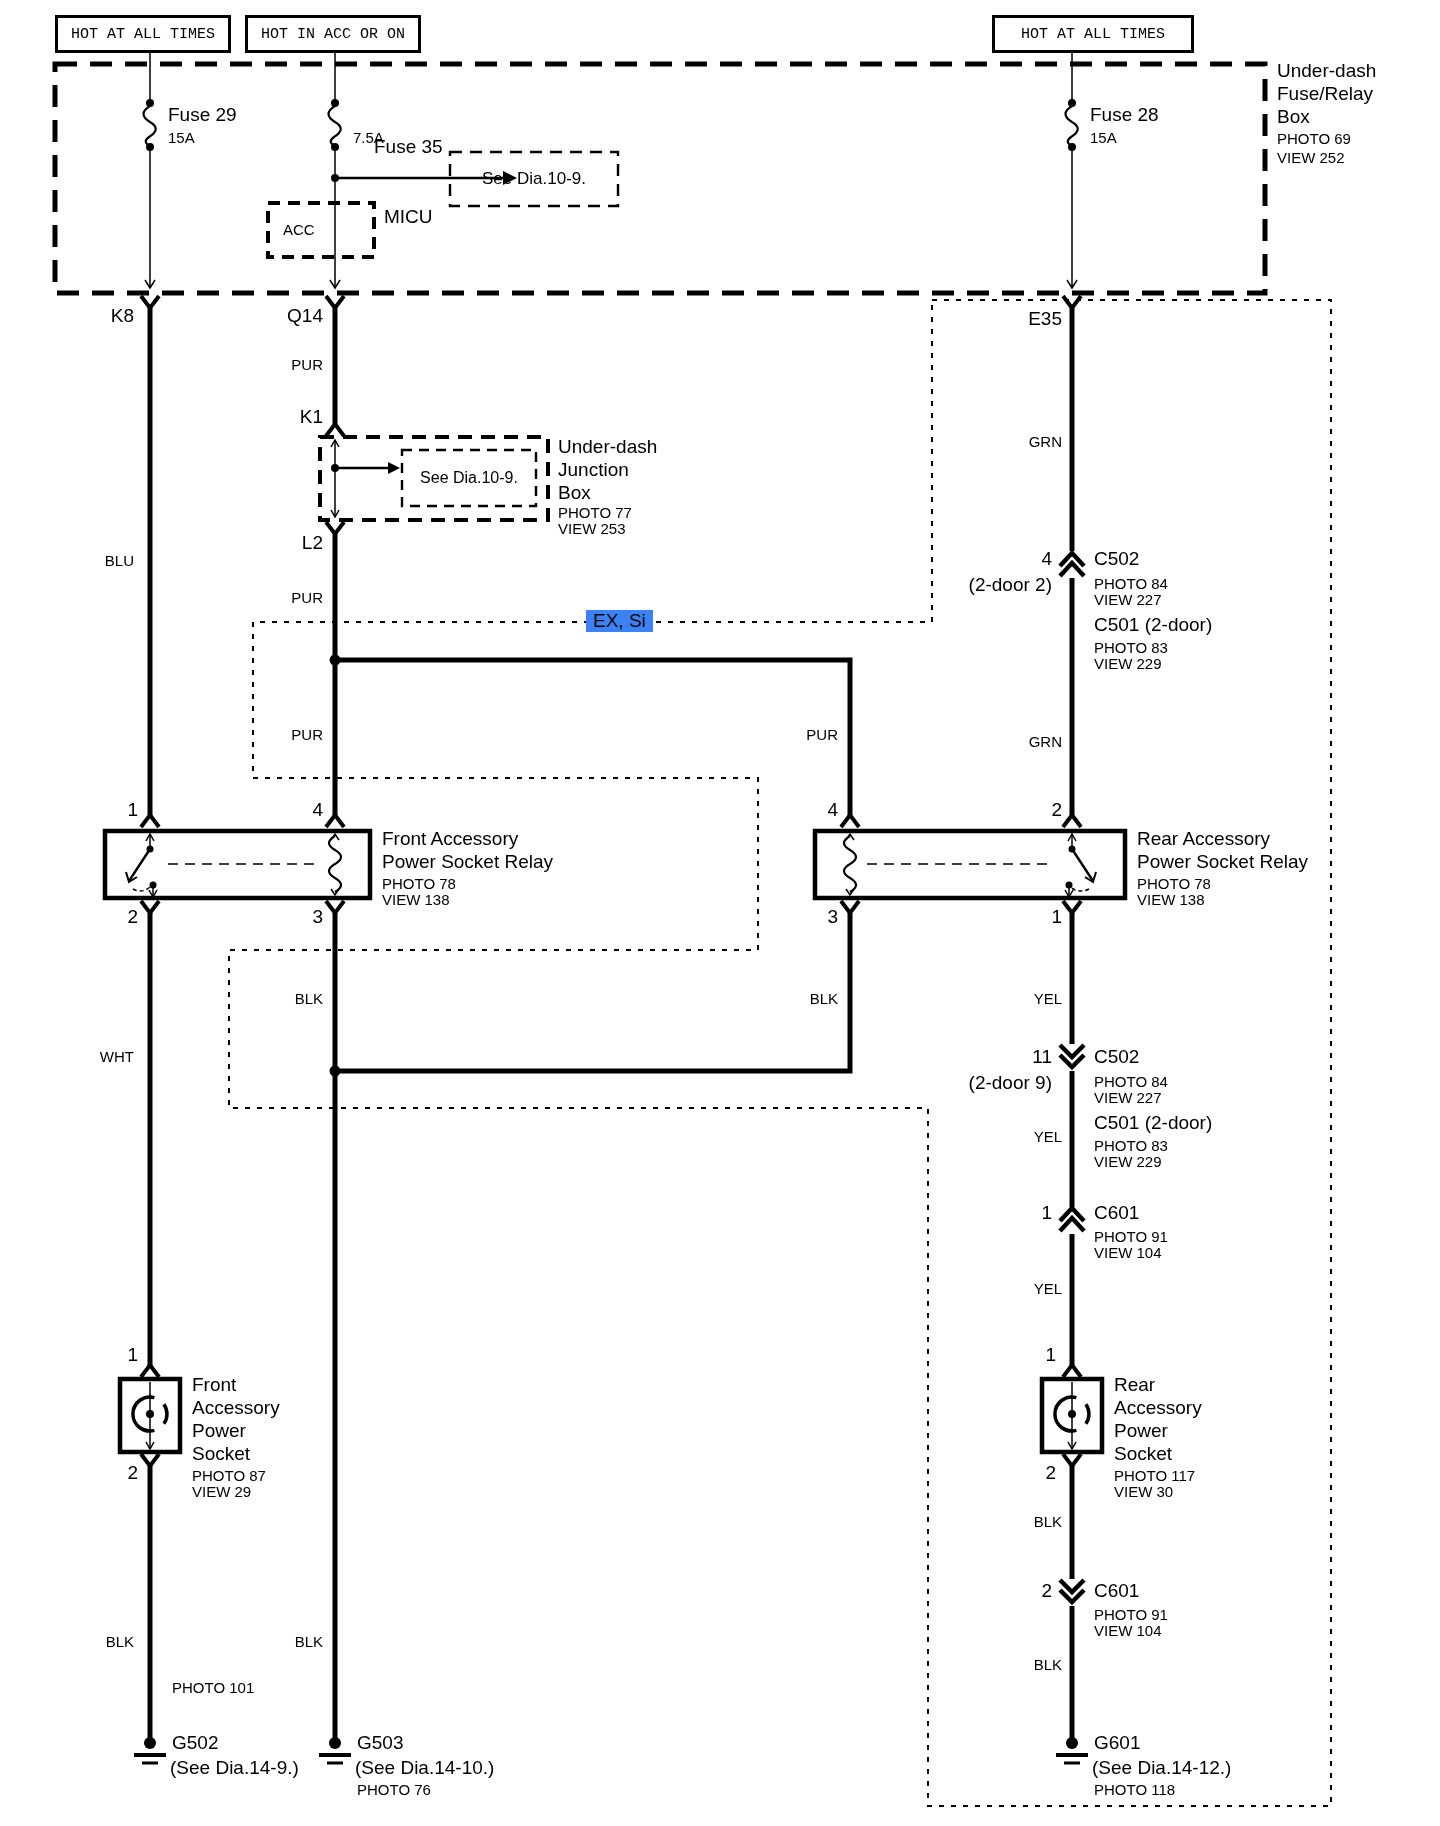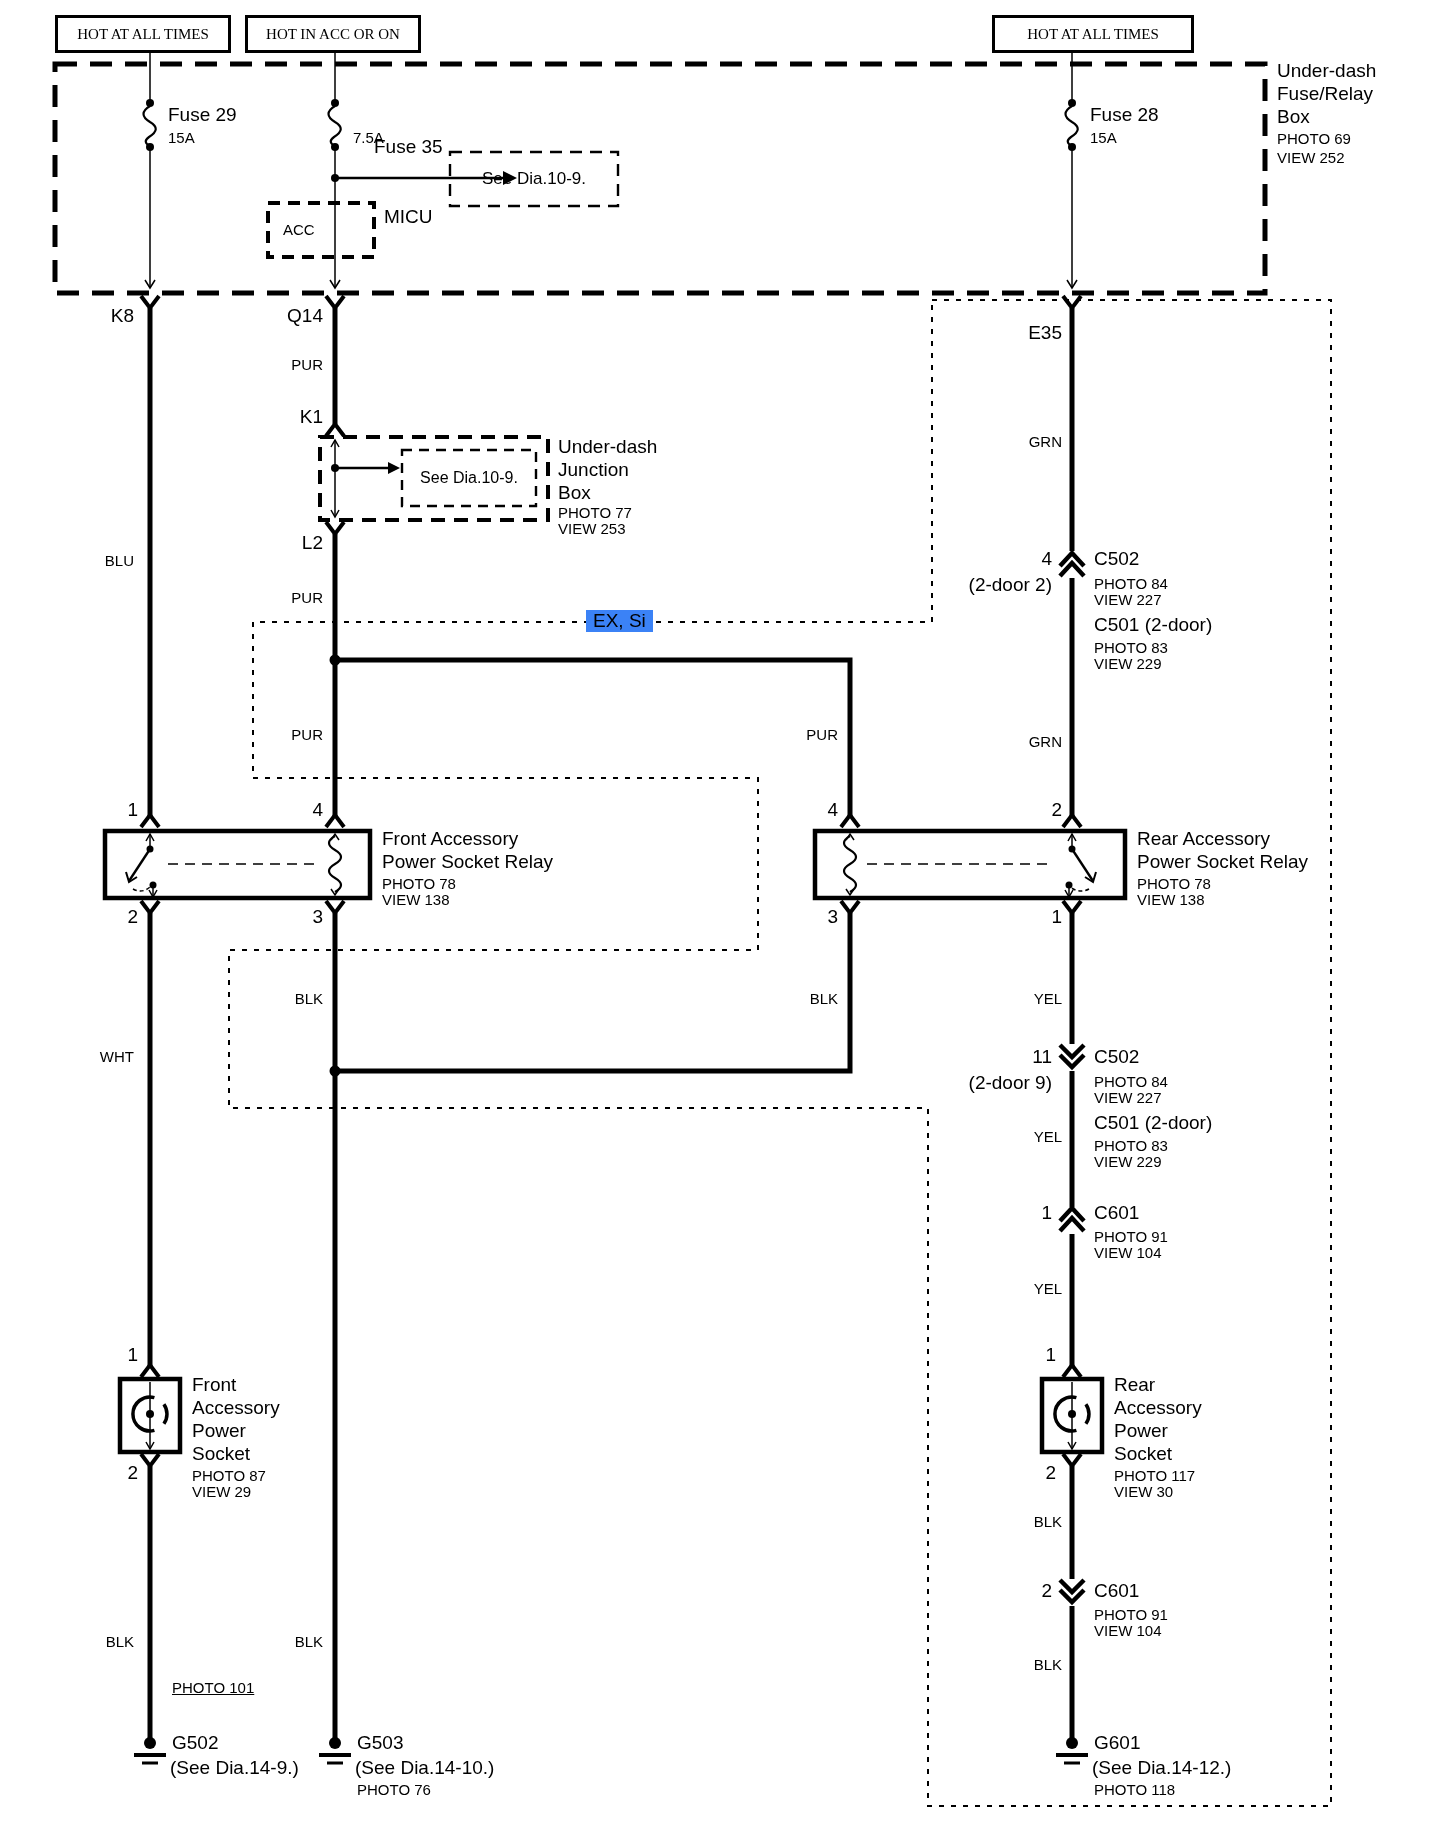--- a/index.html
+++ b/index.html
@@ -3,21 +3,21 @@
 <meta charset="utf-8">
 <style>
   html,body{margin:0;padding:0;background:#fff;}
   #stage{position:relative;width:1440px;height:1826px;background:#ffffff;overflow:hidden;}
   #linework{position:absolute;left:0;top:0;z-index:0;}
   .lbl{position:absolute;font-family:"Liberation Sans",sans-serif;font-size:19px;line-height:22px;color:#000;white-space:nowrap;z-index:2;}
   .sm{font-size:15px;line-height:16.5px;}
   .wire{font-size:15px;line-height:17px;}
   .seedia{display:flex;align-items:center;justify-content:center;font-size:17px;}
   .hotbox{position:absolute;border:3px solid #000;display:flex;align-items:center;justify-content:center;
-          font-family:Liberation Serif, serif;font-size:15px;color:#000;z-index:2;background:#fff;}
+          font-family:Liberation Mono, monospace;font-size:15px;color:#000;z-index:2;background:#fff;}
   .mask{background:#3b82f6;padding:0 7px;}
 </style>
 </head>
 <body>
 
 <div id="stage">
 
 <svg id="linework" width="1440" height="1826" viewBox="0 0 1440 1826" xmlns="http://www.w3.org/2000/svg">
   <g stroke="#000000" fill="none" stroke-linecap="butt">
 
@@ -207,21 +207,21 @@
 <div class="lbl sm" style="left:353px;top:130px;">7.5A</div>
 <div class="lbl" style="left:1090px;top:104px;">Fuse 28</div>
 <div class="lbl sm" style="left:1090px;top:130px;">15A</div>
 
 <div class="lbl seedia" style="left:450px;top:152px;width:168px;height:54px;">See Dia.10-9.</div>
 <div class="lbl" style="left:384px;top:206px;">MICU</div>
 <div class="lbl wire" style="left:283px;top:221px;">ACC</div>
 
 <div class="lbl ra" style="right:1306px;top:305px;">K8</div>
 <div class="lbl ra" style="right:1117px;top:305px;">Q14</div>
-<div class="lbl ra" style="right:378px;top:322px;">E35</div>
+<div class="lbl ra" style="right:378px;top:308px;">E35</div>
 <div class="lbl ra" style="right:1117px;top:406px;">K1</div>
 <div class="lbl ra" style="right:1117px;top:532px;">L2</div>
 
 <div class="lbl" style="left:558px;top:436px;">Under-dash</div>
 <div class="lbl" style="left:558px;top:459px;">Junction</div>
 <div class="lbl" style="left:558px;top:482px;">Box</div>
 <div class="lbl sm" style="left:558px;top:505px;">PHOTO 77</div>
 <div class="lbl sm" style="left:558px;top:521px;">VIEW 253</div>
 <div class="lbl seedia" style="left:402px;top:450px;width:134px;height:56px;font-size:16px;">See Dia.10-9.</div>
 
@@ -304,21 +304,21 @@
 <div class="lbl ra" style="right:384px;top:1462px;">2</div>
 <div class="lbl" style="left:1114px;top:1374px;">Rear</div>
 <div class="lbl" style="left:1114px;top:1397px;">Accessory</div>
 <div class="lbl" style="left:1114px;top:1420px;">Power</div>
 <div class="lbl" style="left:1114px;top:1443px;">Socket</div>
 <div class="lbl sm" style="left:1114px;top:1468px;">PHOTO 117</div>
 <div class="lbl sm" style="left:1114px;top:1484px;">VIEW 30</div>
 
 <div class="lbl" style="left:172px;top:1732px;">G502</div>
 <div class="lbl" style="left:170px;top:1757px;">(See Dia.14-9.)</div>
-<div class="lbl sm" style="left:172px;top:1680px;text-decoration:underline;">PHOTO 101</div>
+<div class="lbl sm" style="left:172px;top:1680px;">PHOTO 101</div>
 
 <div class="lbl" style="left:357px;top:1732px;">G503</div>
 <div class="lbl" style="left:355px;top:1757px;">(See Dia.14-10.)</div>
 <div class="lbl sm" style="left:357px;top:1782px;">PHOTO 76</div>
 
 <div class="lbl" style="left:1094px;top:1732px;">G601</div>
 <div class="lbl" style="left:1092px;top:1757px;">(See Dia.14-12.)</div>
 <div class="lbl sm" style="left:1094px;top:1782px;">PHOTO 118</div>
 
 </div>

